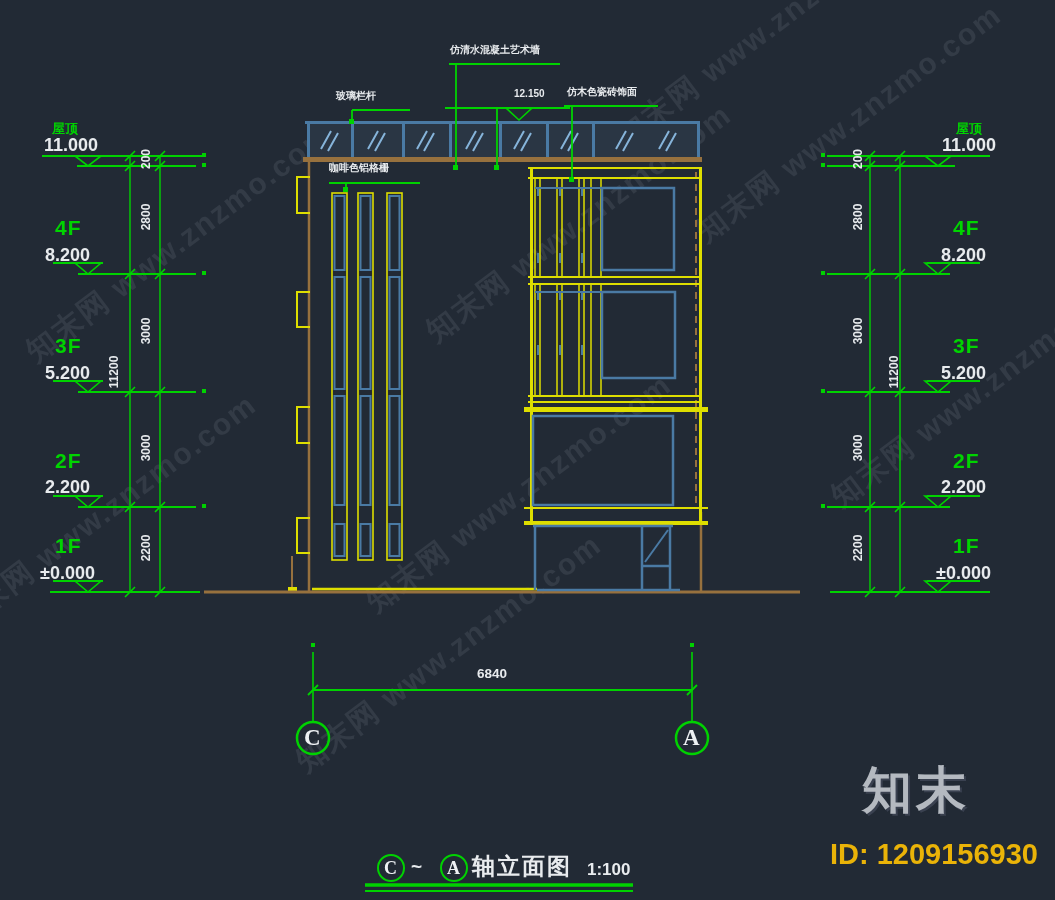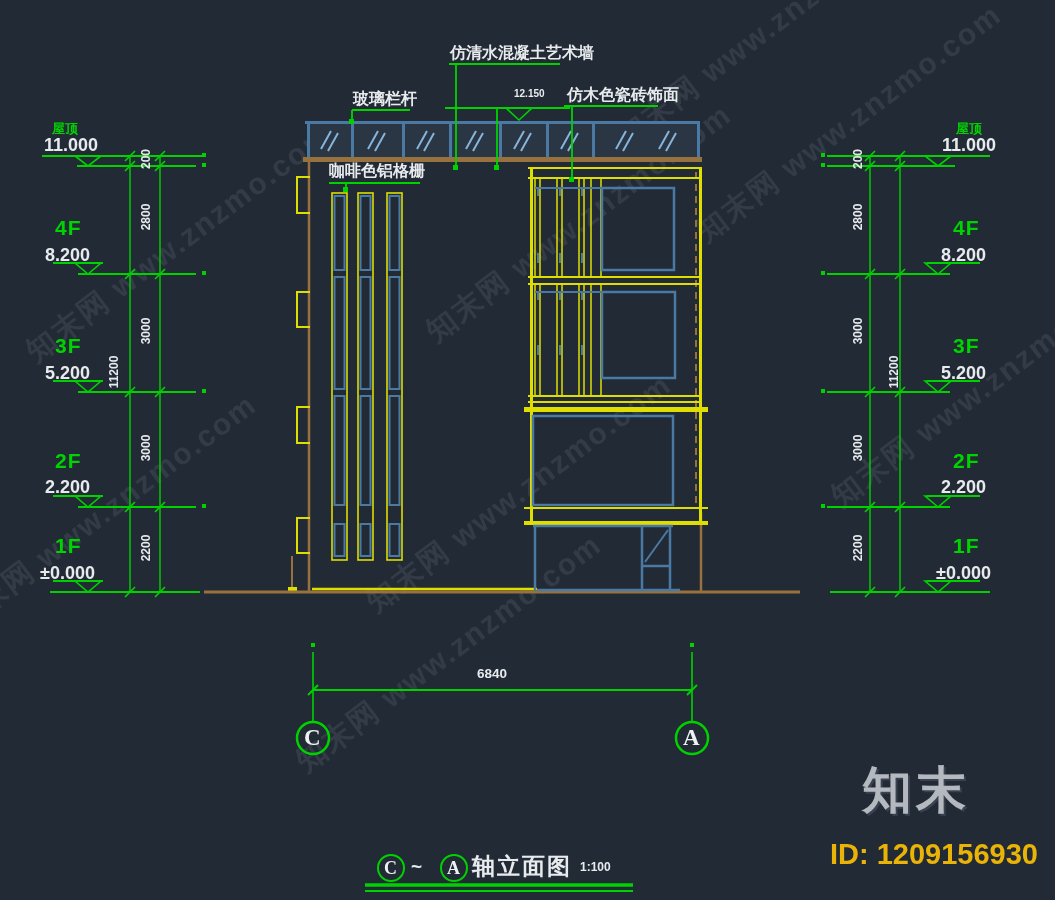--- a/index.html
+++ b/index.html
@@ -6,29 +6,29 @@
   .stage{position:relative;width:1055px;height:900px;background:#222a35;overflow:hidden;
          font-family:"Liberation Sans",sans-serif;}
   svg{position:absolute;left:0;top:0;}
   .t{position:absolute;white-space:nowrap;color:#e8ebee;font-weight:bold;line-height:1;}
   .g{color:#00d400;}
   .lvl-name{font-size:21px;letter-spacing:1px;}
   .roof-name{font-size:13px;}
   .elev{font-size:18px;}
   .vdim{position:absolute;width:60px;text-align:center;color:#e8ebee;font-weight:bold;
         font-size:12px;transform:rotate(-90deg);white-space:nowrap;line-height:1;}
-  .ann{font-size:16px;}
+  .ann{font-size:10px;}
   .bubble{font-family:"Liberation Serif",serif;font-size:23px;color:#eef1f4;font-weight:bold;}
   .tbubble{font-family:"Liberation Serif",serif;font-size:18px;color:#eef1f4;font-weight:bold;}
   .wm{position:absolute;color:#b9c2d0;opacity:0.11;font-size:30px;font-weight:bold;
       letter-spacing:2px;transform:rotate(-37deg);transform-origin:left center;white-space:nowrap;}
   .logo{font-size:50px;color:#b4b9c0;letter-spacing:4px;text-shadow:2px 2px 0 #3a4150;}
   .idtxt{font-size:29px;color:#eab308;}
   .title-name{font-size:23px;letter-spacing:2px;text-align:right;}
-  .title-scale{font-size:12px;}
+  .title-scale{font-size:17px;margin-left:7px;}
   
   .sg{stroke:#00d200;fill:none}
   .sy{stroke:#dede00;fill:none}
   .sb{stroke:#4a7aa4;fill:none}
   .slb{stroke:#86b4da;fill:none}
   .sbr{stroke:#97713e;fill:none}
   .fg{fill:#00d200;stroke:none}
   .fy{fill:#dede00;stroke:none}
   .fbr{fill:#97713e;stroke:none}
   .fb{fill:#4a7aa4;stroke:none}
@@ -228,21 +228,21 @@
   <div class="vdim" style="left:116px;top:542px">2200</div>
   <div class="vdim" style="left:84px;top:366px">11200</div>
 
   <div class="vdim" style="left:828px;top:153px">200</div>
   <div class="vdim" style="left:828px;top:211px">2800</div>
   <div class="vdim" style="left:828px;top:325px">3000</div>
   <div class="vdim" style="left:828px;top:442px">3000</div>
   <div class="vdim" style="left:828px;top:542px">2200</div>
   <div class="vdim" style="left:864px;top:366px">11200</div>
 
-  <div class="t ann" style="left:353px;top:91px">玻璃栏杆</div>
+  <div class="t ann" style="left:336px;top:91px">玻璃栏杆</div>
   <div class="t ann" style="left:450px;top:45px">仿清水混凝土艺术墙</div>
   <div class="t" style="left:514px;top:89px;font-size:10px">12.150</div>
   <div class="t ann" style="left:567px;top:87px">仿木色瓷砖饰面</div>
   <div class="t ann" style="left:329px;top:163px">咖啡色铝格栅</div>
 
   <div class="t" style="left:477px;top:667px;font-size:13.5px">6840</div>
   <div class="t bubble" style="left:304px;top:726px">C</div>
   <div class="t bubble" style="left:683px;top:726px">A</div>
 
   <div class="t tbubble" style="left:384px;top:859px">C</div>

